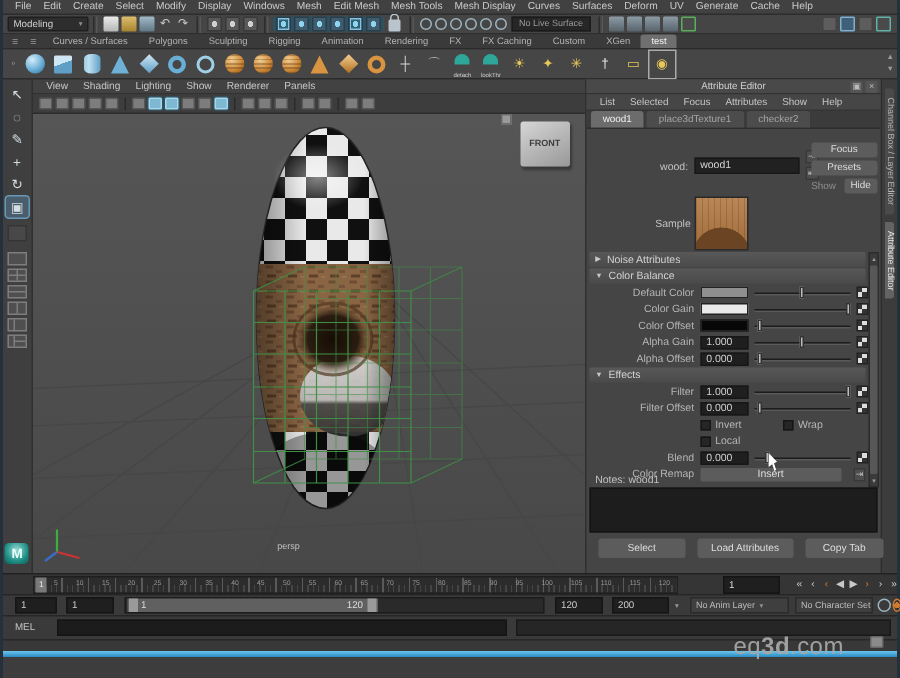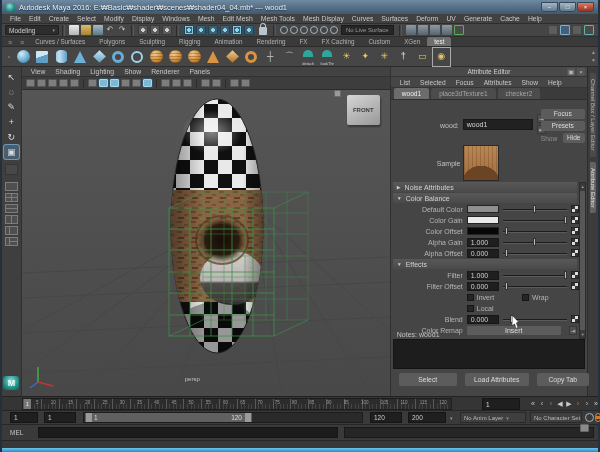--- a/index.html
+++ b/index.html
@@ -180,30 +180,20 @@
   .watermark b{font-weight:bold;}
   .wm-icon{position:absolute;left:578px;top:424px;width:9px;height:8px;background:#8a8a8a;border-radius:1px;border:1px solid #666;z-index:20;}
   
   .axis-gizmo{position:absolute;left:6px;top:268px;}
 </style>
 </head>
 <body>
 
 <div class="window">
 
-  <div class="titlebar">
-    <div class="maya-app-icon"></div>
-    <div class="title-text">Autodesk Maya 2016: E:₩Basic₩shader₩scenes₩shader04_04.mb* --- wood1</div>
-    <div class="win-btns">
-
-    <div class="win-btn">–</div>
-        <div class="win-btn">□</div>
-        <div class="win-btn close">×</div>
-      </div>
-  </div>
 
   <div class="menubar">
 
   <span class="menu-item">File</span>
       <span class="menu-item">Edit</span>
       <span class="menu-item">Create</span>
       <span class="menu-item">Select</span>
       <span class="menu-item">Modify</span>
       <span class="menu-item">Display</span>
       <span class="menu-item">Windows</span>
@@ -812,14 +802,15 @@
 
   <div class="mel-row">
     <div class="mel-label">MEL</div>
     <div class="mel-input"></div>
     <div class="mel-output"></div>
   </div>
 
   <div class="help-row"></div>
   <div class="bottom-border"></div>
 
+  <div class="watermark"><span>eq</span><b>3d</b><span>.com</span></div>
   <div class="wm-icon"></div>
 </div>
 
 </body></html>

